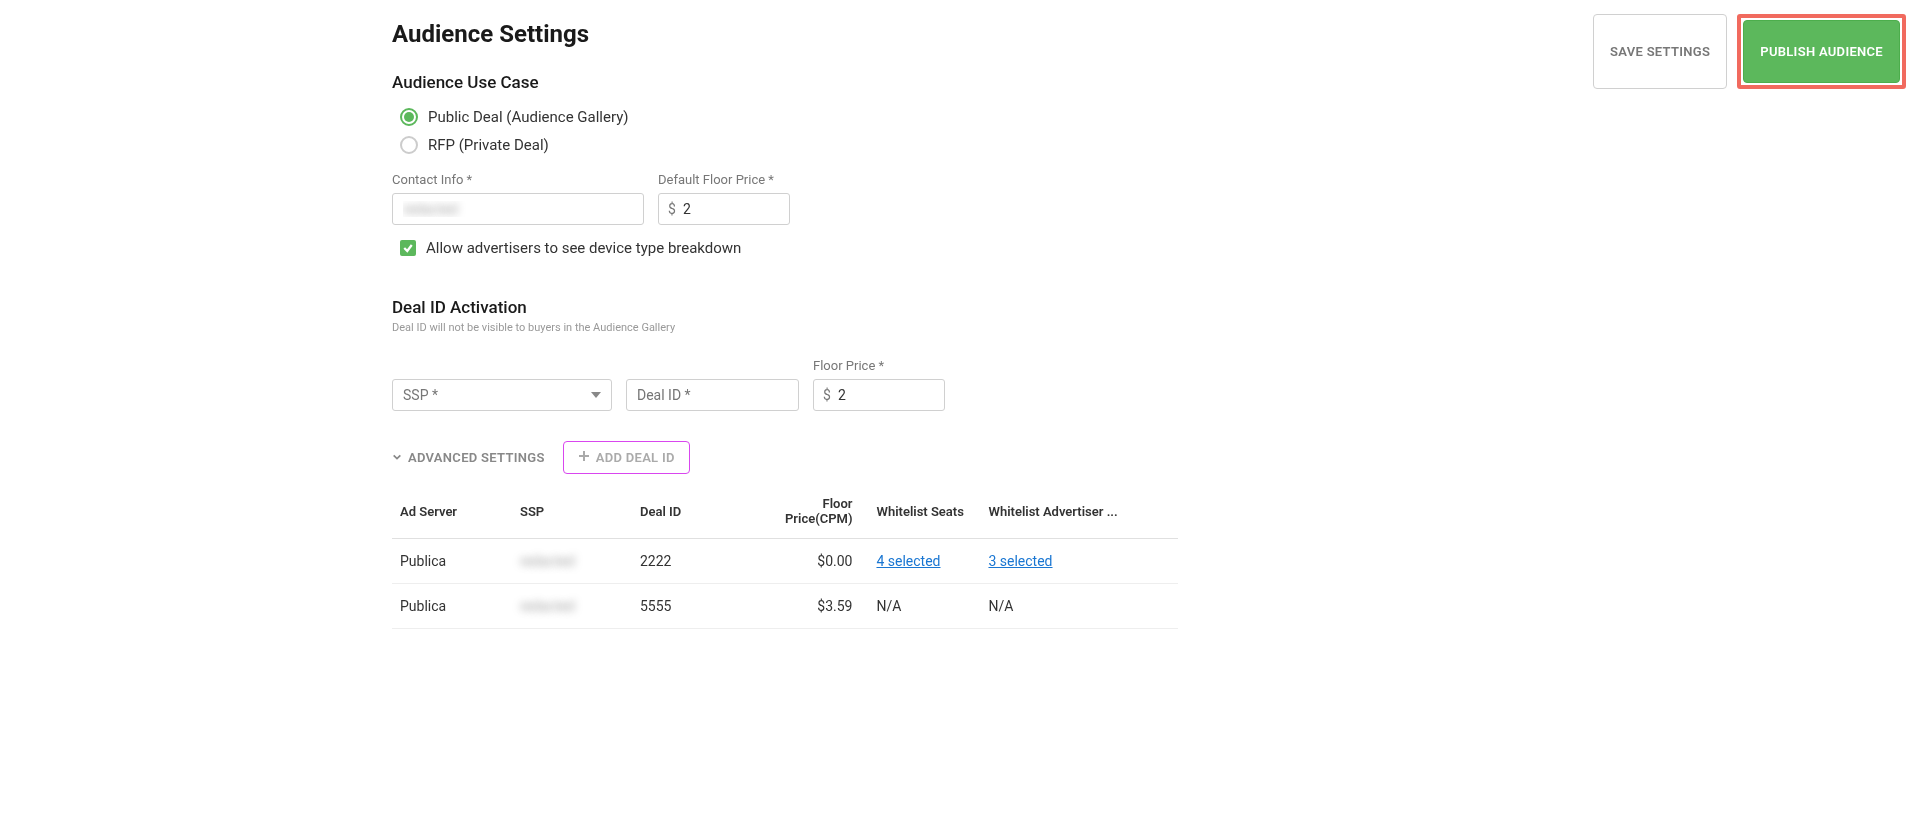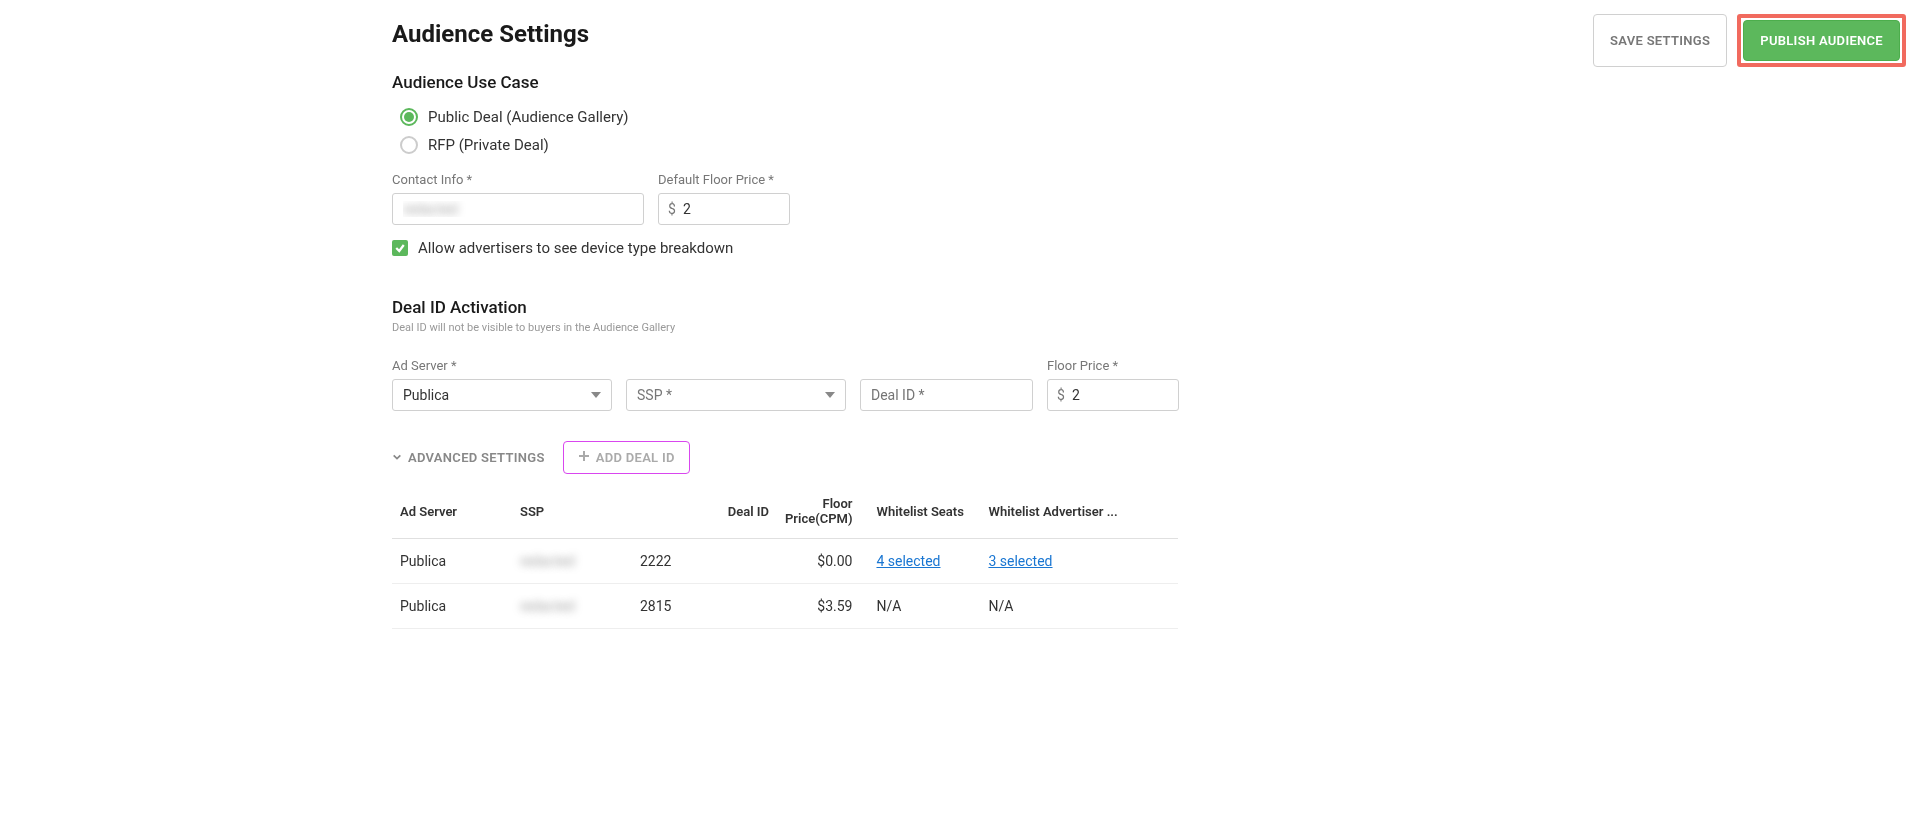--- a/index.html
+++ b/index.html
@@ -31,21 +31,21 @@
       color: #1a1a1a;
     }
     .header-buttons {
       display: flex;
       gap: 10px;
       position: absolute;
       right: 14px;
       top: -6px;
     }
     .btn {
-      padding: 12px 16px;
+      padding: 23px 16px;
       font-size: 13px;
       font-weight: 600;
       letter-spacing: 0.3px;
       border-radius: 4px;
       cursor: pointer;
       font-family: inherit;
     }
     .btn-secondary {
       background: #fff;
       border: 1px solid #d0d0d0;
@@ -144,20 +144,21 @@
       font-size: 14px;
       pointer-events: none;
     }
     .price-input-wrapper .text-input {
       padding-left: 24px;
     }
     .checkbox-row {
       display: flex;
       align-items: center;
       gap: 10px;
+      margin-left: 8px;
       margin-top: 2px;
       margin-bottom: 40px;
     }
     .checkbox {
       width: 16px;
       height: 16px;
       background: #5cb85c;
       border-radius: 2px;
       display: flex;
       align-items: center;
@@ -339,31 +340,20 @@
         </svg>
     </span>
     <span class="checkbox-label">Allow advertisers to see device type breakdown</span>
   </div>
 
   <h2 class="section-subheading">Deal ID Activation</h2>
   <p class="section-note">Deal ID will not be visible to buyers in the Audience Gallery</p>
 
   <div class="field-row">
     <div class="field-group" style="width:220px;">
-      <label class="field-label">Ad Server *</label>
-      <div class="select-input">
-        <span>Publica</span>
-        <span class="caret">
-            <svg viewBox="0 0 10 6">
-              <polygon points="0,0 10,0 5,6"></polygon>
-            </svg>
-          </span>
-      </div>
-    </div>
-    <div class="field-group" style="width:220px;">
       <label class="field-label">&nbsp;</label>
       <div class="select-input">
         <span class="select-placeholder">SSP *</span>
         <span class="caret">
             <svg viewBox="0 0 10 6">
               <polygon points="0,0 10,0 5,6"></polygon>
             </svg>
           </span>
       </div>
     </div>
@@ -394,38 +384,38 @@
           </svg></span>
       <span>ADD DEAL ID</span>
     </button>
   </div>
 
   <table>
     <thead>
       <tr>
         <th style="width:120px;">Ad Server</th>
         <th style="width:120px;">SSP</th>
-        <th style="width:145px;text-align:right;">Deal ID</th>
+        <th style="width:145px;">Deal ID</th>
         <th style="width:80px;" class="right">Floor Price(CPM)</th>
         <th style="width:120px;padding-left:16px;">Whitelist Seats</th>
         <th>Whitelist Advertiser ...</th>
       </tr>
     </thead>
     <tbody id="table-body">
         <tr>
           <td>Publica</td>
           <td><span class="blurred-cell">redacted</span></td>
           <td>2222</td>
           <td class="right">$0.00</td>
           <td style="padding-left: 16px;"><a href="#">4 selected</a></td>
           <td><a href="#">3 selected</a></td>
         </tr>
         <tr>
           <td>Publica</td>
           <td><span class="blurred-cell">redacted</span></td>
-          <td>2815</td>
+          <td>5555</td>
           <td class="right">$3.59</td>
           <td style="padding-left: 16px;">N/A</td>
           <td>N/A</td>
         </tr>
       </tbody>
   </table>
 </div>
 
 </body></html>

